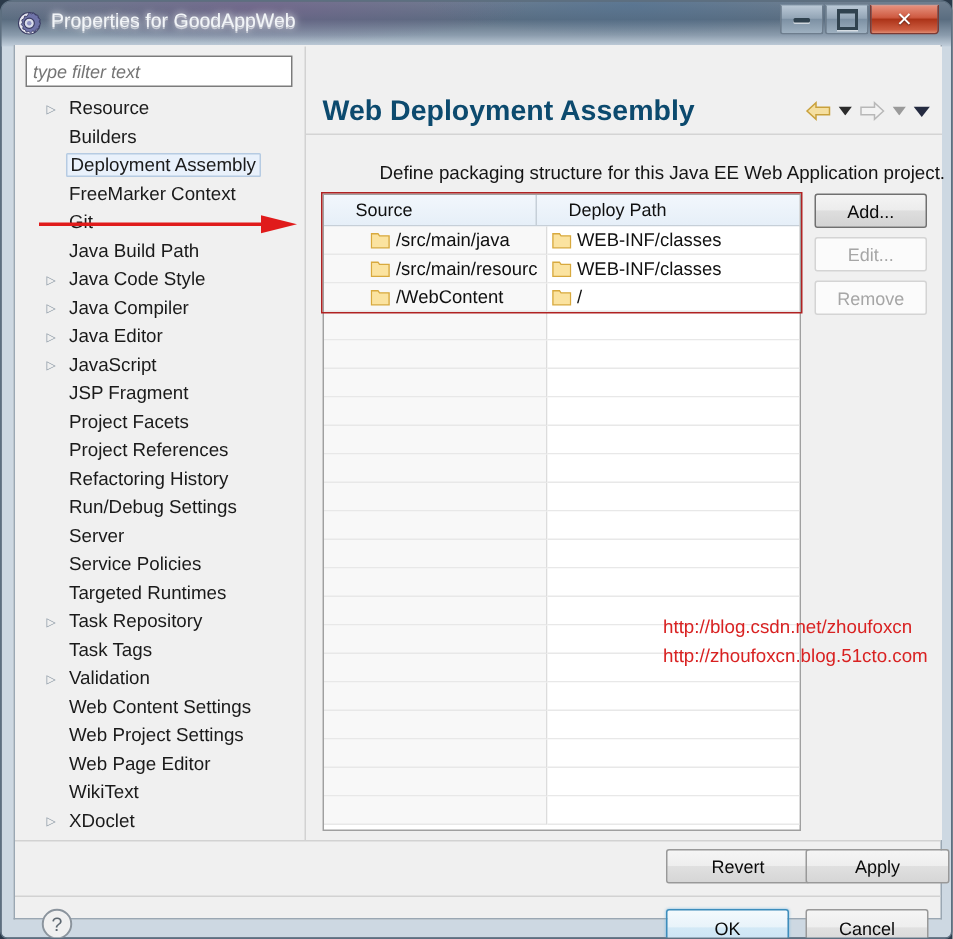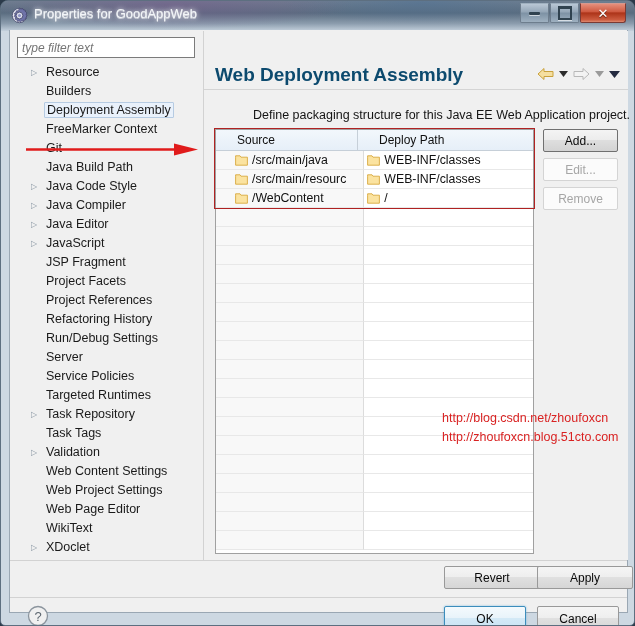--- a/index.html
+++ b/index.html
@@ -254,21 +254,21 @@
     line-height: 19px;
     box-sizing: border-box;
     border-bottom: 1px solid #e8e8e8;
     white-space: nowrap;
     overflow: hidden;
     cursor: default;
   }
   .td.col-source {
     width: 154px;
     border-right: 1px solid #dcdcdc;
-    padding-left: 19px;
+    padding-left: 31px;
     background: #f8f8f8;
   }
   .td.col-deploy {
     width: 176px;
     padding-left: 3px;
     background: #ffffff;
   }
   .folder {
     display: inline-block;
     vertical-align: -2px;

